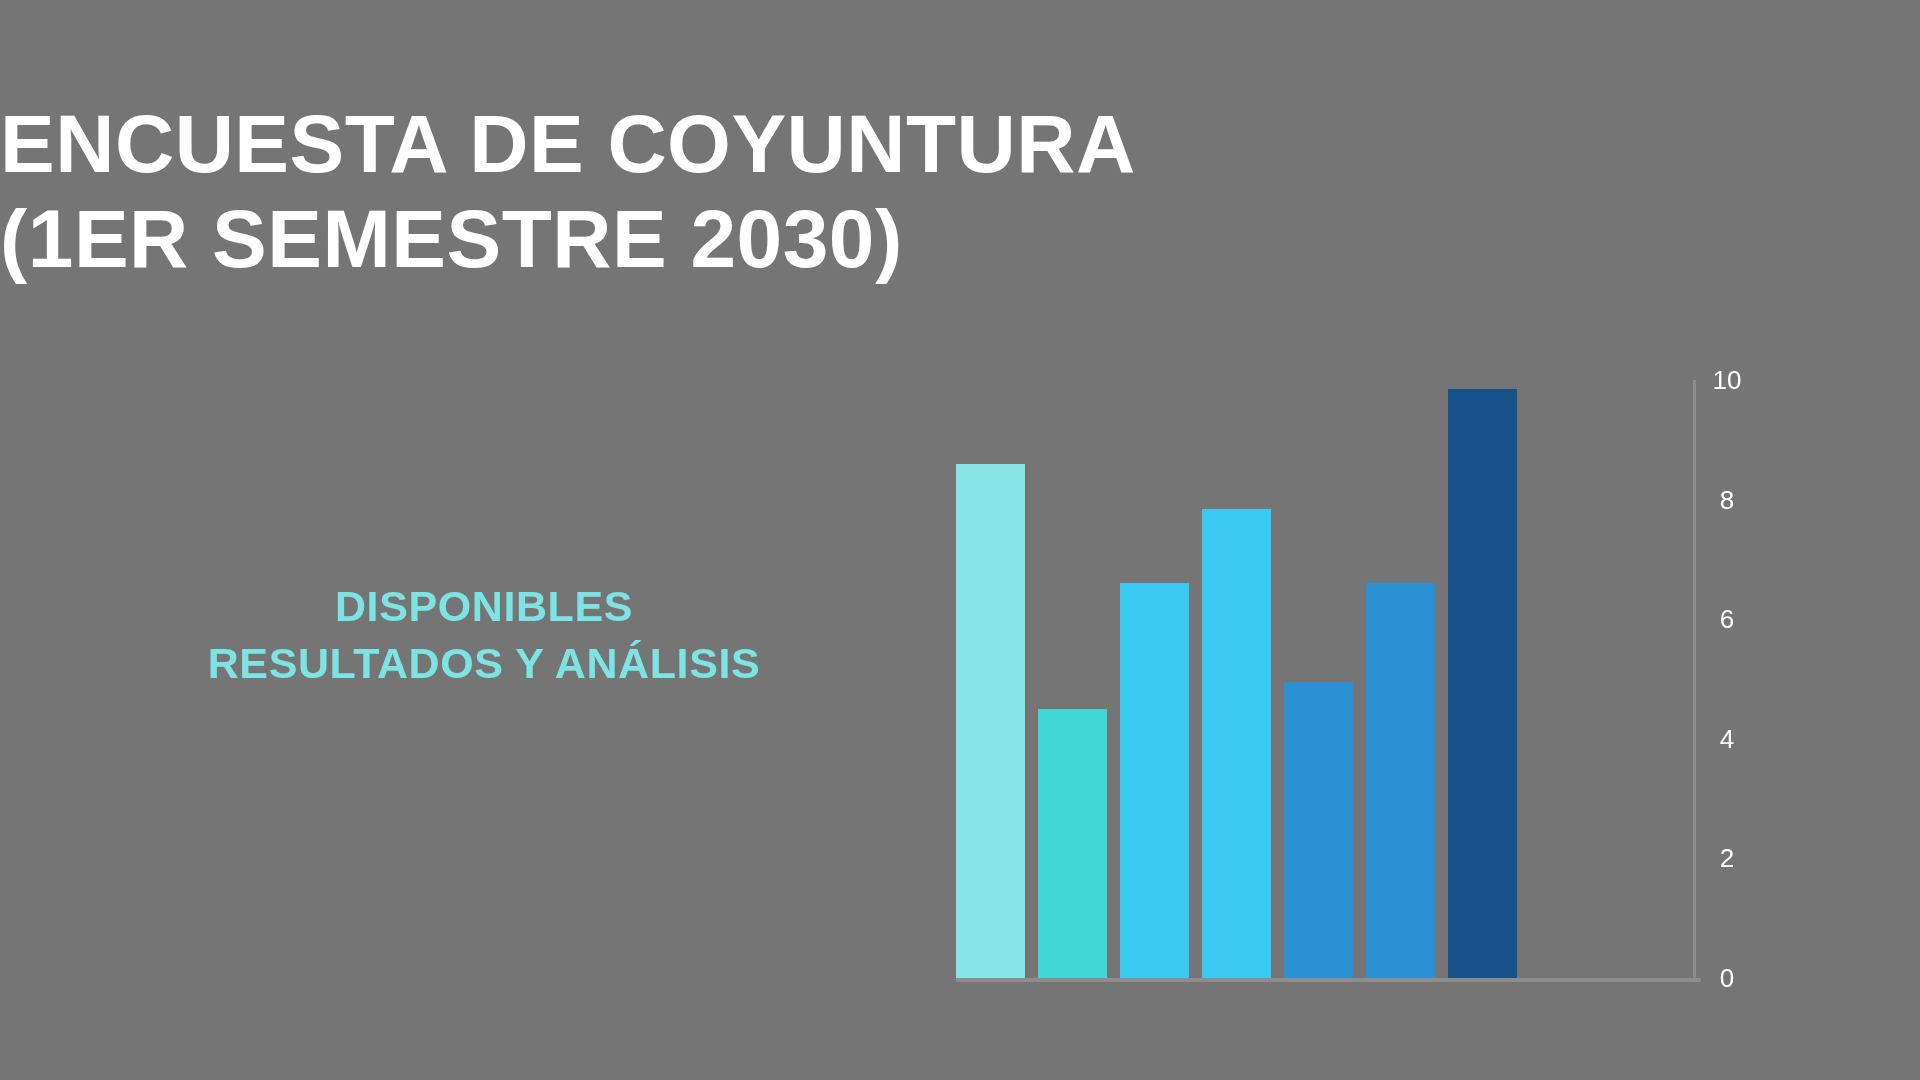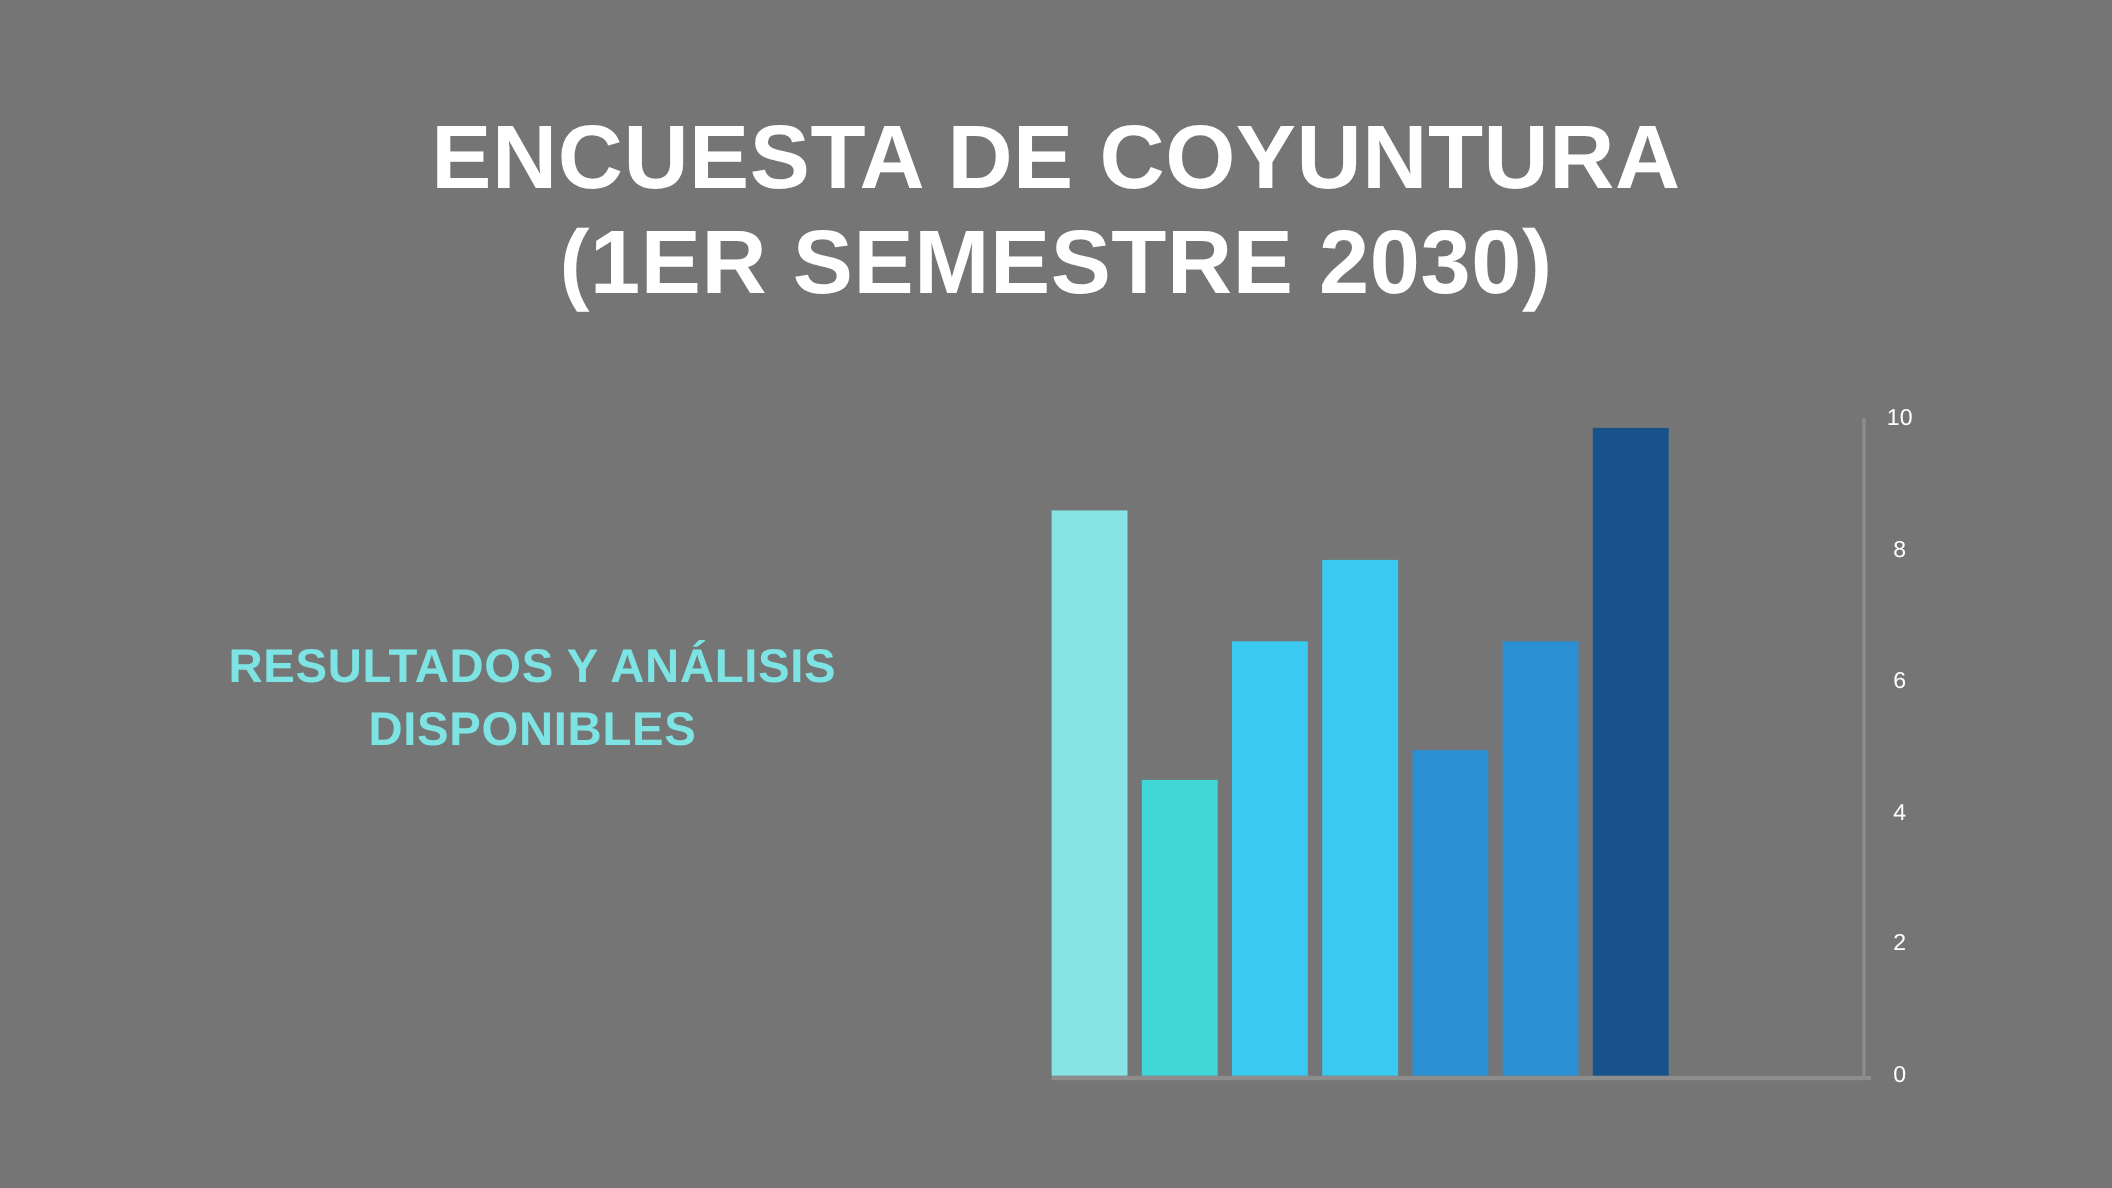--- a/index.html
+++ b/index.html
@@ -21,21 +21,21 @@
     background: #757575;
     box-sizing: border-box;
   }
 
   
   #title-block {
     position: absolute;
     left: 0;
     top: 96px;
     width: 1920px;
-    text-align: center;
+    text-align: left;
     line-height: 1.16;
   }
   .title-line {
     display: block;
     color: #ffffff;
     font-family: "Liberation Sans", sans-serif;
     font-weight: bold;
     font-size: 82px;
     letter-spacing: 0.5px;
     white-space: pre;
@@ -122,38 +122,38 @@
     width: 60px;
     height: 598px;
   }
   .y-label {
     position: absolute;
     left: 0;
     width: 46px;
     text-align: center;
     color: #ffffff;
     font-family: "Liberation Sans", sans-serif;
-    font-size: 21px;
+    font-size: 26px;
     line-height: 26px;
     transform: translateY(-13px);
   }
 </style>
 </head>
 <body>
 
 <div id="slide">
 
   <div id="title-block">
     <span class="title-line">ENCUESTA DE COYUNTURA</span>
     <span class="title-line">(1ER SEMESTRE 2030)</span>
   </div>
 
   <div id="subtitle-block">
+    <span class="subtitle-line">DISPONIBLES</span>
     <span class="subtitle-line">RESULTADOS Y ANÁLISIS</span>
-    <span class="subtitle-line">DISPONIBLES</span>
   </div>
 
   <div id="chart">
     <div id="plot-area">
       <div id="bars">
           <div class="bar" style="height: 514.28px; background: rgb(135, 228, 228);"></div>
           <div class="bar" style="height: 269.1px; background: rgb(65, 215, 215);"></div>
           <div class="bar" style="height: 394.68px; background: rgb(58, 201, 240);"></div>
           <div class="bar" style="height: 469.43px; background: rgb(58, 201, 240);"></div>
           <div class="bar" style="height: 296.01px; background: rgb(43, 143, 212);"></div>

